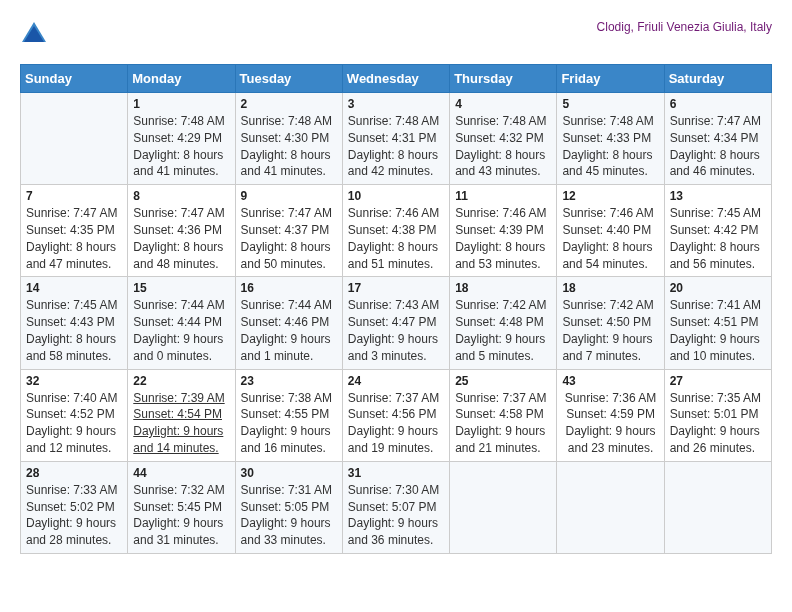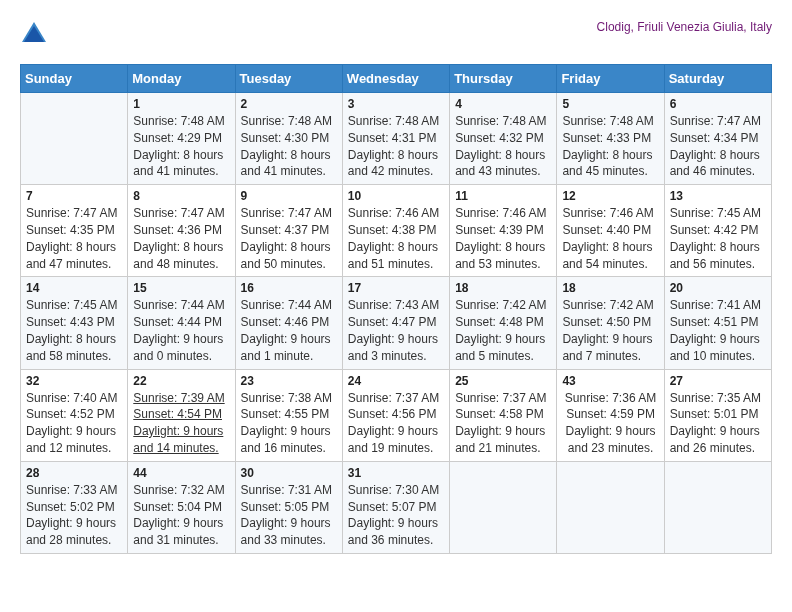--- a/index.html
+++ b/index.html
@@ -316,21 +316,21 @@
         <td>
           <div class="day-number">28</div>
           <div class="day-info" style="white-space: pre-line;">Sunrise: 7:33 AM
 Sunset: 5:02 PM
 Daylight: 9 hours
 and 28 minutes.</div>
         </td>
         <td>
           <div class="day-number">44</div>
           <div class="day-info" style="white-space: pre-line;">Sunrise: 7:32 AM
-Sunset: 5:04 PM
+Sunset: 5:45 PM
 Daylight: 9 hours
 and 31 minutes.</div>
         </td>
         <td>
           <div class="day-number">30</div>
           <div class="day-info" style="white-space: pre-line;">Sunrise: 7:31 AM
 Sunset: 5:05 PM
 Daylight: 9 hours
 and 33 minutes.</div>
         </td>

